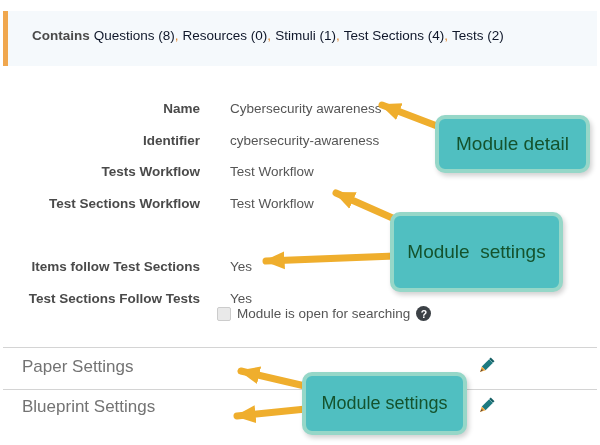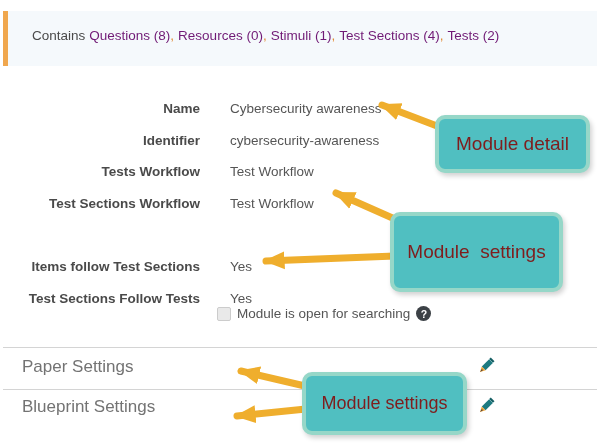--- a/index.html
+++ b/index.html
@@ -4,23 +4,23 @@
 <style>
   * { margin: 0; padding: 0; box-sizing: border-box; }
   html, body { width: 600px; height: 445px; background: #ffffff;
     font-family: "Liberation Sans", "DejaVu Sans", sans-serif; overflow: hidden; }
   .page { position: relative; width: 600px; height: 445px; }
 
   
   .alert { position: absolute; left: 3px; top: 11px; width: 594px; height: 55px;
     background: #f5f9fc; border-left: 5px solid #f0a74e;
     padding: 17px 10px 0 24px; font-size: 13.5px; color: #555; }
-  .alert a { color: #701a75; text-decoration: none; cursor: pointer; }
+  .alert a { color: #0f172a; text-decoration: none; cursor: pointer; }
   .alert .comma { color: #e28b35; margin-right: 4px; }
-  .alert .prefix { margin-right: 4px; color: #4a4a4a; }
+  .alert .prefix { margin-right: 4px; color: #4a4a4a; font-weight: bold; }
 
   
   .form { position: absolute; left: 0; top: 93px; width: 600px; }
   .form-row { display: flex; height: 31.6px; align-items: center; }
   .form-label { width: 200px; text-align: right; font-weight: bold;
     font-size: 13.5px; color: #4a4a4a; }
   .form-value { margin-left: 30px; font-size: 13.5px; color: #555; }
 
   
   .checkbox-row { position: absolute; left: 217px; top: 306px; display: flex;
@@ -43,21 +43,21 @@
     background: none; border: none; cursor: pointer; }
 
   
   .overlay { position: absolute; left: 0; top: 0; width: 600px; height: 445px;
     pointer-events: none; }
   .arrows { position: absolute; left: 0; top: 0; z-index: 5; }
   .callout { position: absolute; z-index: 6; background: #50bfc1;
     border: 4px solid #96d7c8; border-radius: 10px;
     box-shadow: 2px 3px 5px rgba(0,0,0,0.18);
     display: flex; align-items: center; justify-content: center;
-    font-size: 19px; color: #7f1d1d; white-space: pre; }
+    font-size: 19px; color: #14532d; white-space: pre; }
   .callout-1 { left: 435px; top: 115px; width: 155px; height: 58px; }
   .callout-2 { left: 390px; top: 212px; width: 173px; height: 80px; }
   .callout-3 { left: 302px; top: 372px; width: 165px; height: 63px; font-size: 18px; }
 </style>
 </head>
 <body>
 
 <div class="page">
 
   <div class="alert">

